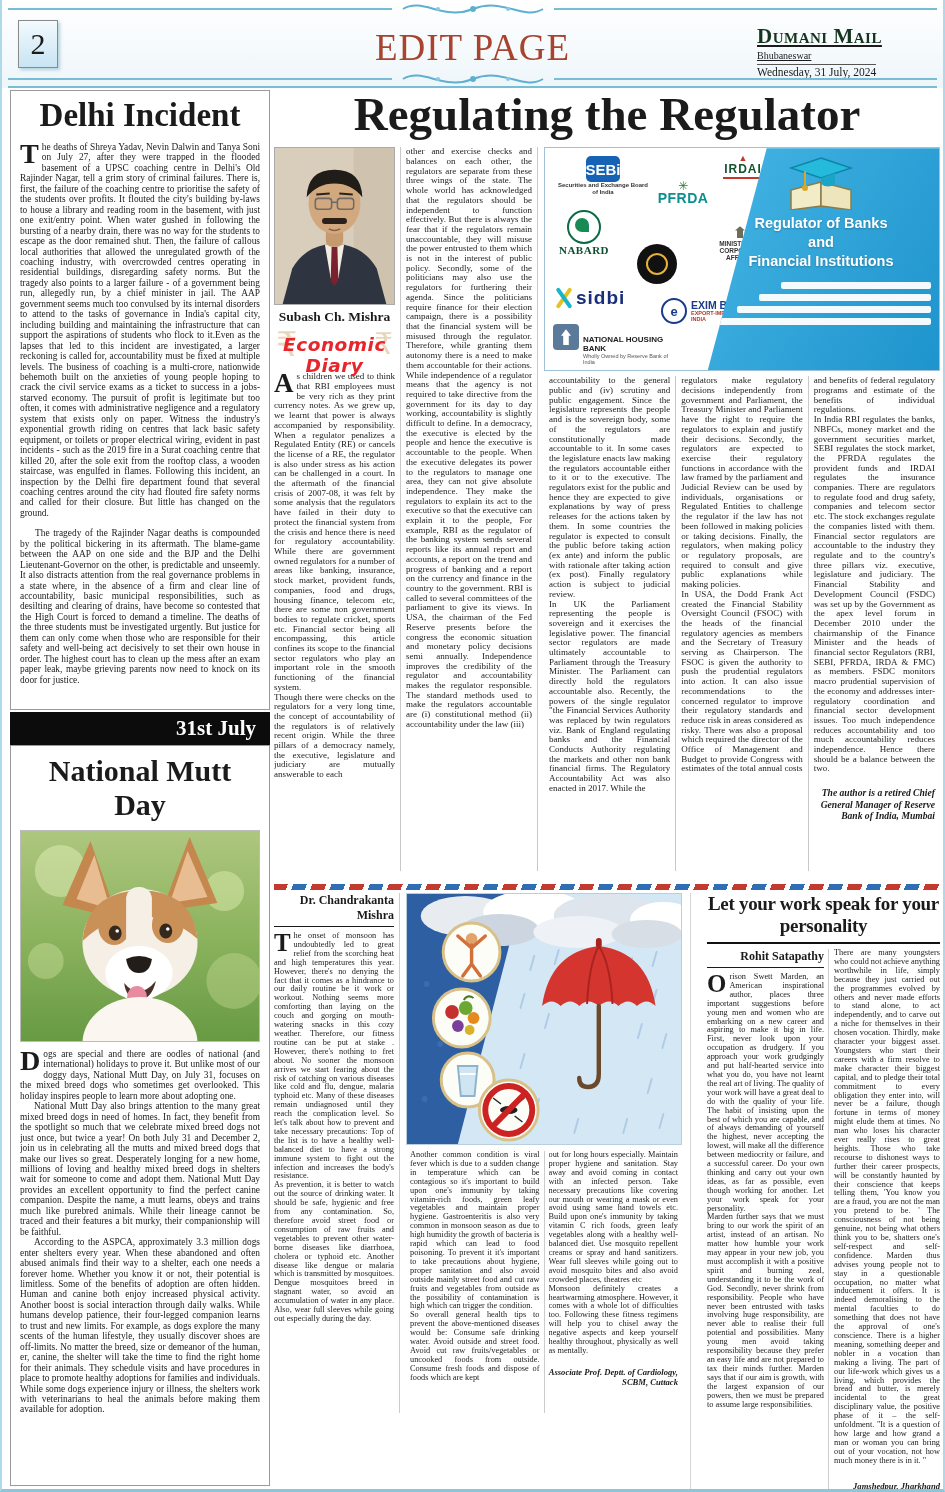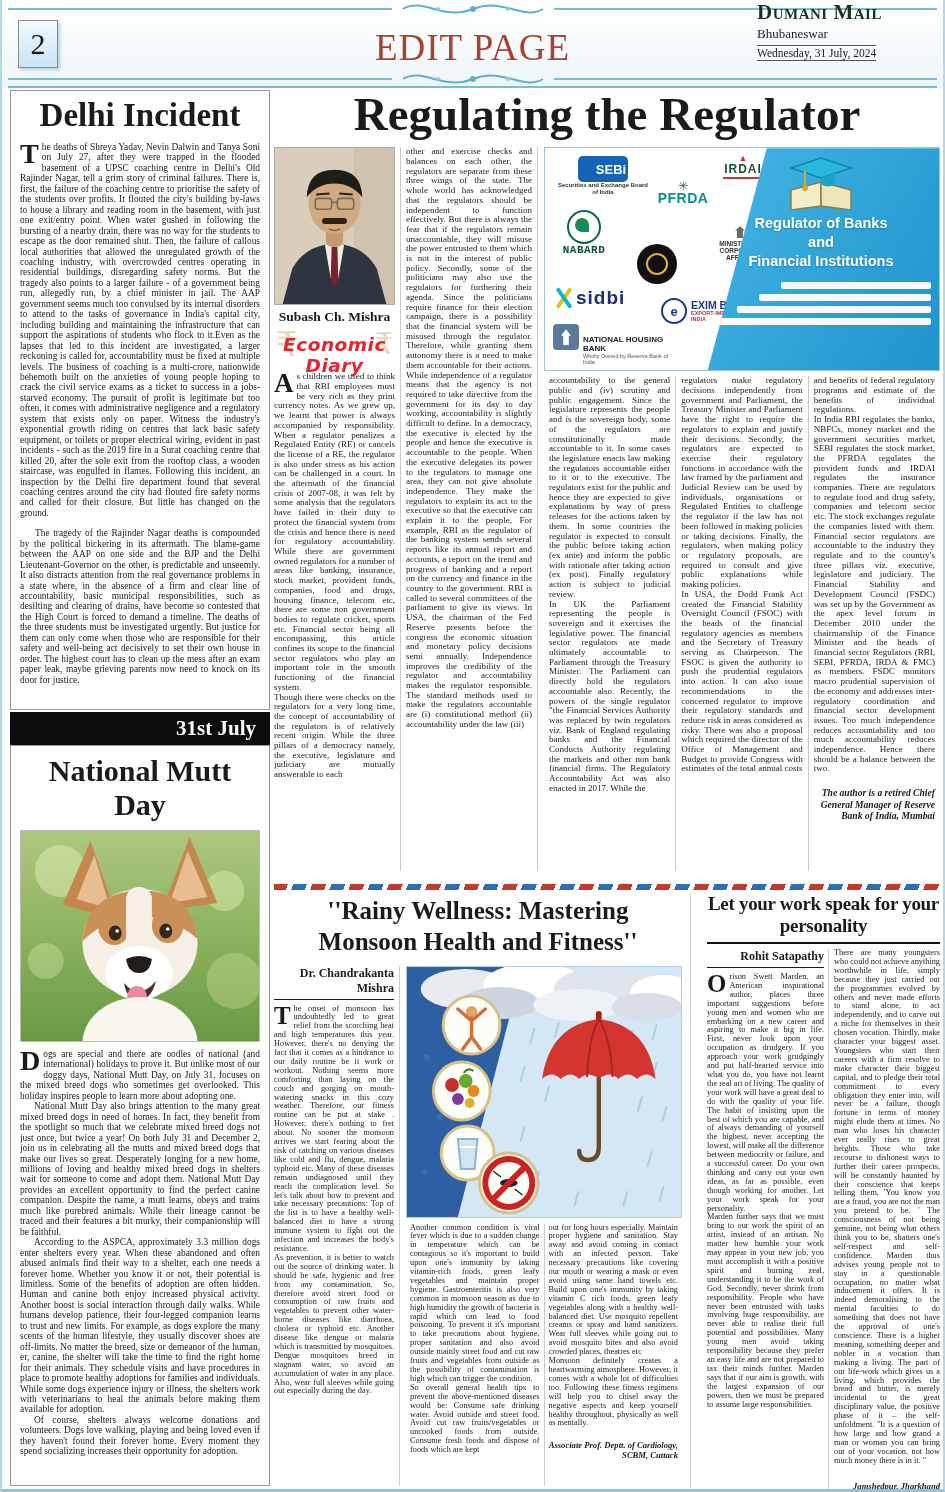--- a/index.html
+++ b/index.html
@@ -11,23 +11,23 @@
   .orn .ln{flex:1;height:0;border-top:2px solid #79bcd6;}
   .orn svg{margin:0 6px;}
   .orn-top{top:2px;}
   .orn-mid{top:72px;}
   .thin-line{position:absolute;top:86px;left:6px;right:6px;border-top:2px solid #79bcd6;}
   .pagenum{position:absolute;top:20px;left:16px;width:38px;height:46px;border:1px solid #8a8a8a;
            background:linear-gradient(180deg,#f3fafe,#c8e4f3);display:flex;align-items:center;justify-content:center;
            font-size:30px;box-shadow:2px 2px 3px rgba(120,170,190,.5);}
   .section-title{position:absolute;top:26px;left:0;width:100%;text-align:center;font-size:37px;
                  color:#a84330;letter-spacing:1px;font-weight:500;}
-  .masthead{position:absolute;top:0;right:18px;width:168px;}
+  .masthead{position:absolute;top:24px;right:18px;width:168px;text-decoration:underline;}
   .mast-name{font-variant:small-caps;font-weight:bold;font-size:21px;color:#15351f;letter-spacing:.5px;}
-  .mast-city{font-size:13px;margin-top:1px;}
+  .mast-city{font-size:10px;margin-top:1px;}
   .mast-date{font-size:11.5px;margin-top:3px;border-top:1px solid #555;border-bottom:1px solid #555;padding:1px 0;display:inline-block;}
   
   .coltext{text-align:justify;white-space:pre-line;overflow:hidden;}
   .dropcap::first-letter{font-size:3.0em;float:left;line-height:.78;padding:1px 3px 0 0;font-weight:bold;}
   .byline{font-style:italic;font-weight:bold;text-align:right;}
   .author-h{font-weight:bold;font-size:12px;text-align:right;border-bottom:1.5px solid #1a1a1a;padding-bottom:3px;margin-bottom:5px;}
   
   .delhi{position:absolute;top:90px;left:8px;width:260px;height:620px;border:1px solid #9a9a9a;padding:4px 9px;box-sizing:border-box;}
   .delhi h2{font-size:33px;text-align:center;margin:2px 0 8px;}
   .delhi p{font-size:9.4px;line-height:10.45px;text-align:justify;margin:0;}
@@ -60,26 +60,26 @@
   .reg-right{flex:1;padding-left:6px;display:flex;flex-direction:column;}
   .logo-panel{height:222px;border:1px solid #9fc2d8;position:relative;overflow:hidden;background:#fff;margin-bottom:5px;}
   .reg-3col{flex:1;display:flex;}
   .reg-3col>div{flex:1;padding:0 5px;box-sizing:border-box;}
   .reg-3col>div:not(:last-child){border-right:1px solid #c9c9c9;}
   .reg-3col .coltext{height:430px;}
   .colE .coltext{height:405px;}
   .colE .byline{font-size:9.6px;line-height:11.5px;margin-top:6px;}
   
   .lp{position:absolute;font-family:"Liberation Sans","DejaVu Sans",sans-serif;}
-  .sebi-mark{width:34px;height:26px;background:#1663b5;color:#fff;border-radius:5px;font-weight:bold;font-size:13px;
-             display:flex;align-items:center;justify-content:center;margin:0 auto;padding-left:16px;}
+  .sebi-mark{width:34px;height:26px;background:#1663b5;color:#fff;border-radius:5px;font-weight:bold;font-size:15px;
+             display:flex;align-items:center;justify-content:center;margin:0 auto;}
   .lp-cap{font-size:6px;color:#333;text-align:center;line-height:6.5px;font-weight:bold;}
   .nabard-circ{width:30px;height:30px;border:2px solid #0c6b44;border-radius:50%;margin:0 auto;position:relative;background:#fff;}
   .nabard-circ::after{content:"";position:absolute;left:6px;top:6px;width:14px;height:14px;border-radius:50% 50% 0 50%;background:#1a8a55;}
-  .nabard-t{font-weight:bold;color:#0c4f30;font-size:11px;text-align:center;letter-spacing:.5px;font-family:Liberation Mono, monospace;}
+  .nabard-t{font-weight:bold;color:#0c4f30;font-size:11px;text-align:center;letter-spacing:.5px;font-family:Liberation Serif, serif;}
   .pfrda-t{color:#0d8f8f;font-weight:bold;font-size:14px;letter-spacing:.5px;}
   .pfrda-sun{color:#2e7d32;font-size:12px;text-align:center;line-height:8px;}
   .rbi-circ{width:40px;height:40px;border-radius:50%;background:#111;position:relative;}
   .rbi-circ::after{content:"";position:absolute;left:9px;top:9px;width:22px;height:22px;border-radius:50%;border:2px solid #e7b23a;box-sizing:border-box;}
   .irdai-mark{color:#c0392b;font-weight:bold;font-size:9px;text-align:center;line-height:8px;}
   .irdai-t{color:#14532d;font-weight:bold;font-size:12px;text-align:center;letter-spacing:1px;}
   .irdai-bar{width:40px;height:2px;background:#c0392b;margin:1px auto;}
   .mca-t{font-size:6.5px;font-weight:bold;color:#333;text-align:center;line-height:7px;}
   .mca-emblem{width:10px;height:12px;background:#6d6d5a;margin:0 auto 2px;clip-path:polygon(50% 0,100% 35%,80% 35%,80% 100%,20% 100%,20% 35%,0 35%);}
   .sidbi-row{display:flex;align-items:center;}
@@ -215,21 +215,20 @@
         <path d="M104 152 Q119 170 136 150 Q132 168 119 169 Q106 168 104 152 Z" fill="#4a322a"></path>
         <ellipse cx="117" cy="166" rx="10" ry="11" fill="#e88aa0"></ellipse>
         <ellipse cx="120" cy="212" rx="58" ry="46" fill="#fbf7f0"></ellipse>
         <path d="M78 196 Q95 176 120 174 Q146 176 162 196 L162 210 L78 210 Z" fill="#fbf7f0"></path>
       </svg>
     </div>
     <div class="mtext">
       <p class="dropcap">Dogs are special and there are oodles of national (and international) holidays to prove it.  But unlike most of our doggy days, National Mutt Day, on July 31, focuses on the mixed breed dogs who sometimes get overlooked. This holiday inspires people to learn more about adopting one.</p>
       <p class="ind">National Mutt Day also brings attention to the many great mixed breed dogs in need of homes. In fact, they benefit from the spotlight so much that we celebrate mixed breed dogs not just once, but twice a year! On both July 31 and December 2, join us in celebrating all the mutts and mixed breed dogs that make our lives so great.  Desperately longing for a new home, millions of loving and healthy mixed breed dogs in shelters wait for someone to come and adopt them. National Mutt Day provides an excellent opportunity to find the perfect canine companion. Despite the name, a mutt learns, obeys and trains much like purebred animals. While their lineage cannot be traced and their features a bit murky, their companionship will be faithful.</p>
       <p class="ind">According to the ASPCA, approximately 3.3 million dogs enter shelters every year. When these abandoned and often abused animals find their way to a shelter, each one needs a forever home. Whether you know it or not, their potential is limitless. Some of the benefits of adoption are often hidden. Human and canine both enjoy increased physical activity. Another boost is social interaction through daily walks. While humans develop patience, their four-legged companion learns to trust and new limits. For example, as dogs explore the many scents of the human lifestyle,  they usually discover shoes are off-limits. No matter the breed, size or demeanor of the human, er, canine, the shelter will take the time to find the right home for their animals. They schedule visits and have procedures in place to promote healthy adoptions for families and individuals. While some dogs experience injury or illness, the shelters work with veterinarians to heal the animals before making them available for adoption.</p>
-      <p class="ind">Of course, shelters always welcome donations and volunteers. Dogs love walking, playing and being loved even if they haven't found their forever home. Every moment they spend socializing increases their opportunity for adoption.</p>
     </div>
   </section>
 
   <section class="regulator">
     <h1>Regulating the Regulator</h1>
     <div class="reg-body">
       <div class="colA">
         <div class="author-photo">
           <svg width="100%" height="100%" viewBox="0 0 124 158" preserveAspectRatio="none">
             <rect width="124" height="158" fill="#d9cdbb"></rect>
@@ -343,22 +342,20 @@
             <div class="byline">The author is a retired Chief General Manager of Reserve Bank of India, Mumbai</div>
           </div>
         </div>
       </div>
     </div>
   </section>
 
   <div class="dashed"></div>
 
   <section class="monsoon bot">
-    <h2 class="mon-title">''Rainy Wellness: Mastering
-Monsoon Health and Fitness''</h2>
     <div class="mon-body">
       <div class="mon-col1">
         <div class="author-h">Dr. Chandrakanta Mishra</div>
         <div class="coltext dropcap">The onset of monsoon has undoubtedly led to great relief from the scorching heat and high temperatures this year. However, there's no denying the fact that it comes as a hindrance to our daily routine be it work or workout. Nothing seems more comforting than laying on the couch and gorging on mouth-watering snacks in this cozy weather. Therefore, our fitness routine can be put at stake . However, there's nothing to fret about. No sooner the monsoon arrives we start fearing about the risk of catching on various diseases like cold and flu, dengue, malaria typhoid etc. Many of these diseases remain undiagnosed until they reach the complication level. So let's talk about how to prevent and take necessary precautions: Top of the list is to have a healthy well-balanced diet to have a strong immune system to fight out the infection and increases the body's resistance.
 As prevention, it is better to watch out the source of drinking water. It should be safe, hygienic and free from any contamination. So, therefore avoid street food or consumption of raw fruits and vegetables to prevent other water-borne diseases like diarrhoea, cholera or typhoid etc. Another disease like dengue or malaria which is transmitted by mosquitoes. Dengue mosquitoes breed in stagnant water, so avoid an accumulation of water in any place. Also, wear full sleeves while going out especially during the day.</div>
       </div>
       <div class="mon-right">
         <div class="mon-illus">
           <svg width="100%" height="100%" viewBox="0 0 280 250" preserveAspectRatio="none">
             <rect width="280" height="250" fill="#d4e7f4"></rect>

